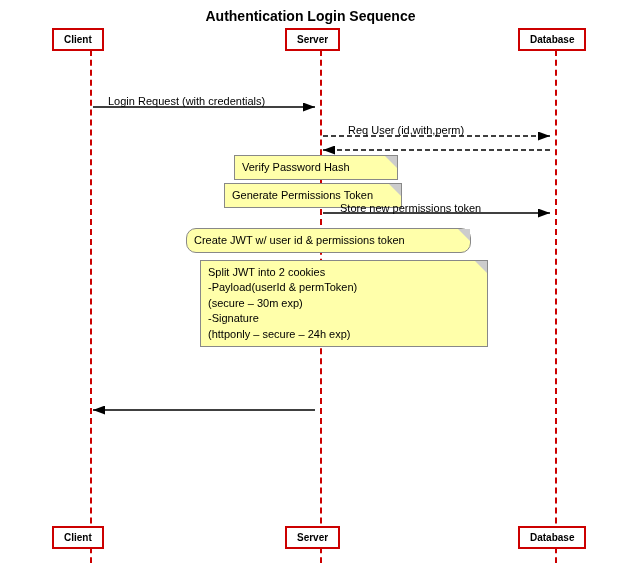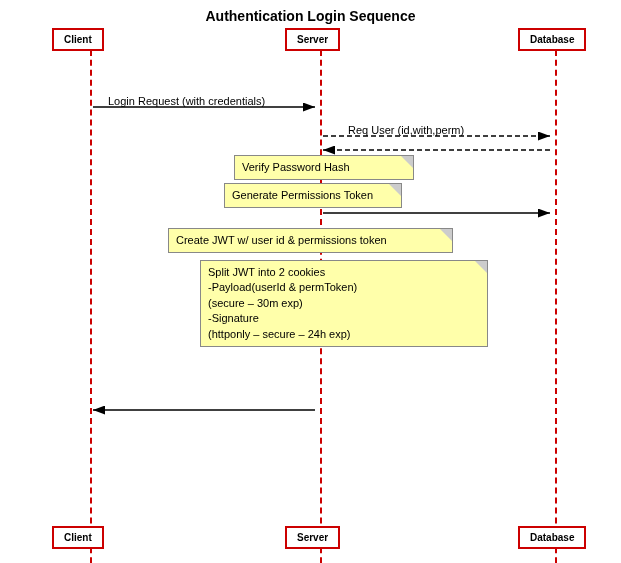--- a/index.html
+++ b/index.html
@@ -100,35 +100,36 @@
   <div class="lifeline" style="left: 555px; top: 30px;"></div>
 
   <div class="actor-box" style="left: 52px; top: 28px;">Client</div>
   <div class="actor-box" style="left: 285px; top: 28px;">Server</div>
   <div class="actor-box" style="left: 518px; top: 28px;">Database</div>
 
   <div class="actor-box" style="left: 52px; top: 526px;">Client</div>
   <div class="actor-box" style="left: 285px; top: 526px;">Server</div>
   <div class="actor-box" style="left: 518px; top: 526px;">Database</div>
 
-  <div class="note-box dog-ear" style="left: 234px; top: 155px; width: 180px;">Verify Password Hash</div>
+  <div class="note-box dog-ear" style="left: 234px; top: 155px; width: 164px;">Verify Password Hash</div>
 
   <div class="note-box dog-ear" style="left: 224px; top: 183px; width: 178px;">Generate Permissions Token</div>
 
-  <div class="note-box dog-ear" style="left: 168px; top: 228px; width: 285px;">Create JWT w/ user id &amp; permissions token</div>
+  <div class="note-box dog-ear" style="left: 186px; top: 228px; width: 285px; border-radius: 10px;">Create JWT w/ user id &amp; permissions token</div>
 
   <div class="note-box dog-ear" style="left: 200px; top: 260px; width: 288px;">Split JWT into 2 cookies
   -Payload(userId &amp; permToken)
   (secure – 30m exp)
   -Signature
   (httponly – secure – 24h exp)</div>
 
 
   <div class="msg-label" style="left: 108px; top: 95px;">Login Request (with credentials)</div>
   <div class="msg-label" style="left: 348px; top: 124px;">Req User (id,with,perm)</div>
+  <div class="msg-label" style="left: 340px; top: 202px;">Store new permissions token</div>
 
   <svg class="arrows">
 
     <defs>
       <marker id="arrowhead" markerWidth="8" markerHeight="6" refX="8" refY="3" orient="auto">
         <polygon points="0 0, 8 3, 0 6" fill="#000"></polygon>
       </marker>
       <marker id="arrowhead-open" markerWidth="8" markerHeight="6" refX="8" refY="3" orient="auto">
         <polyline points="0 0, 8 3, 0 6" fill="none" stroke="#000" stroke-width="1.5"></polyline>
       </marker>

